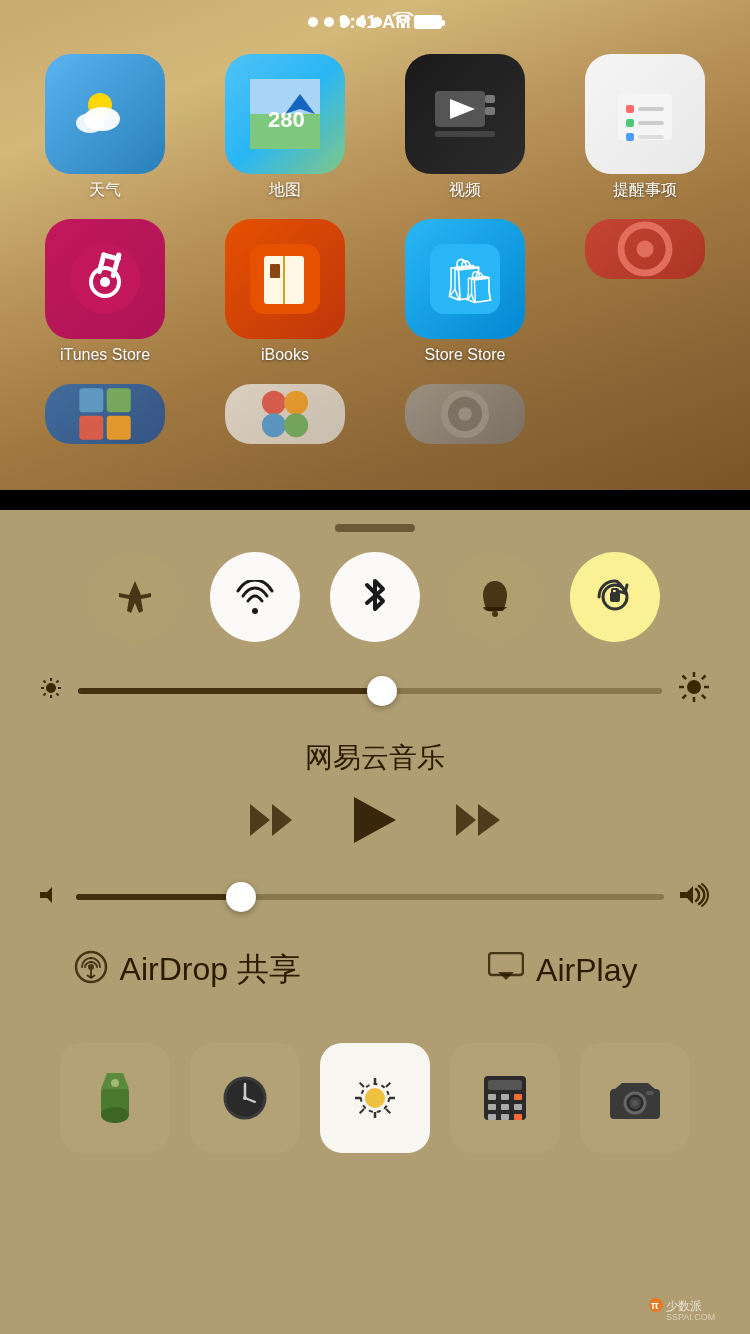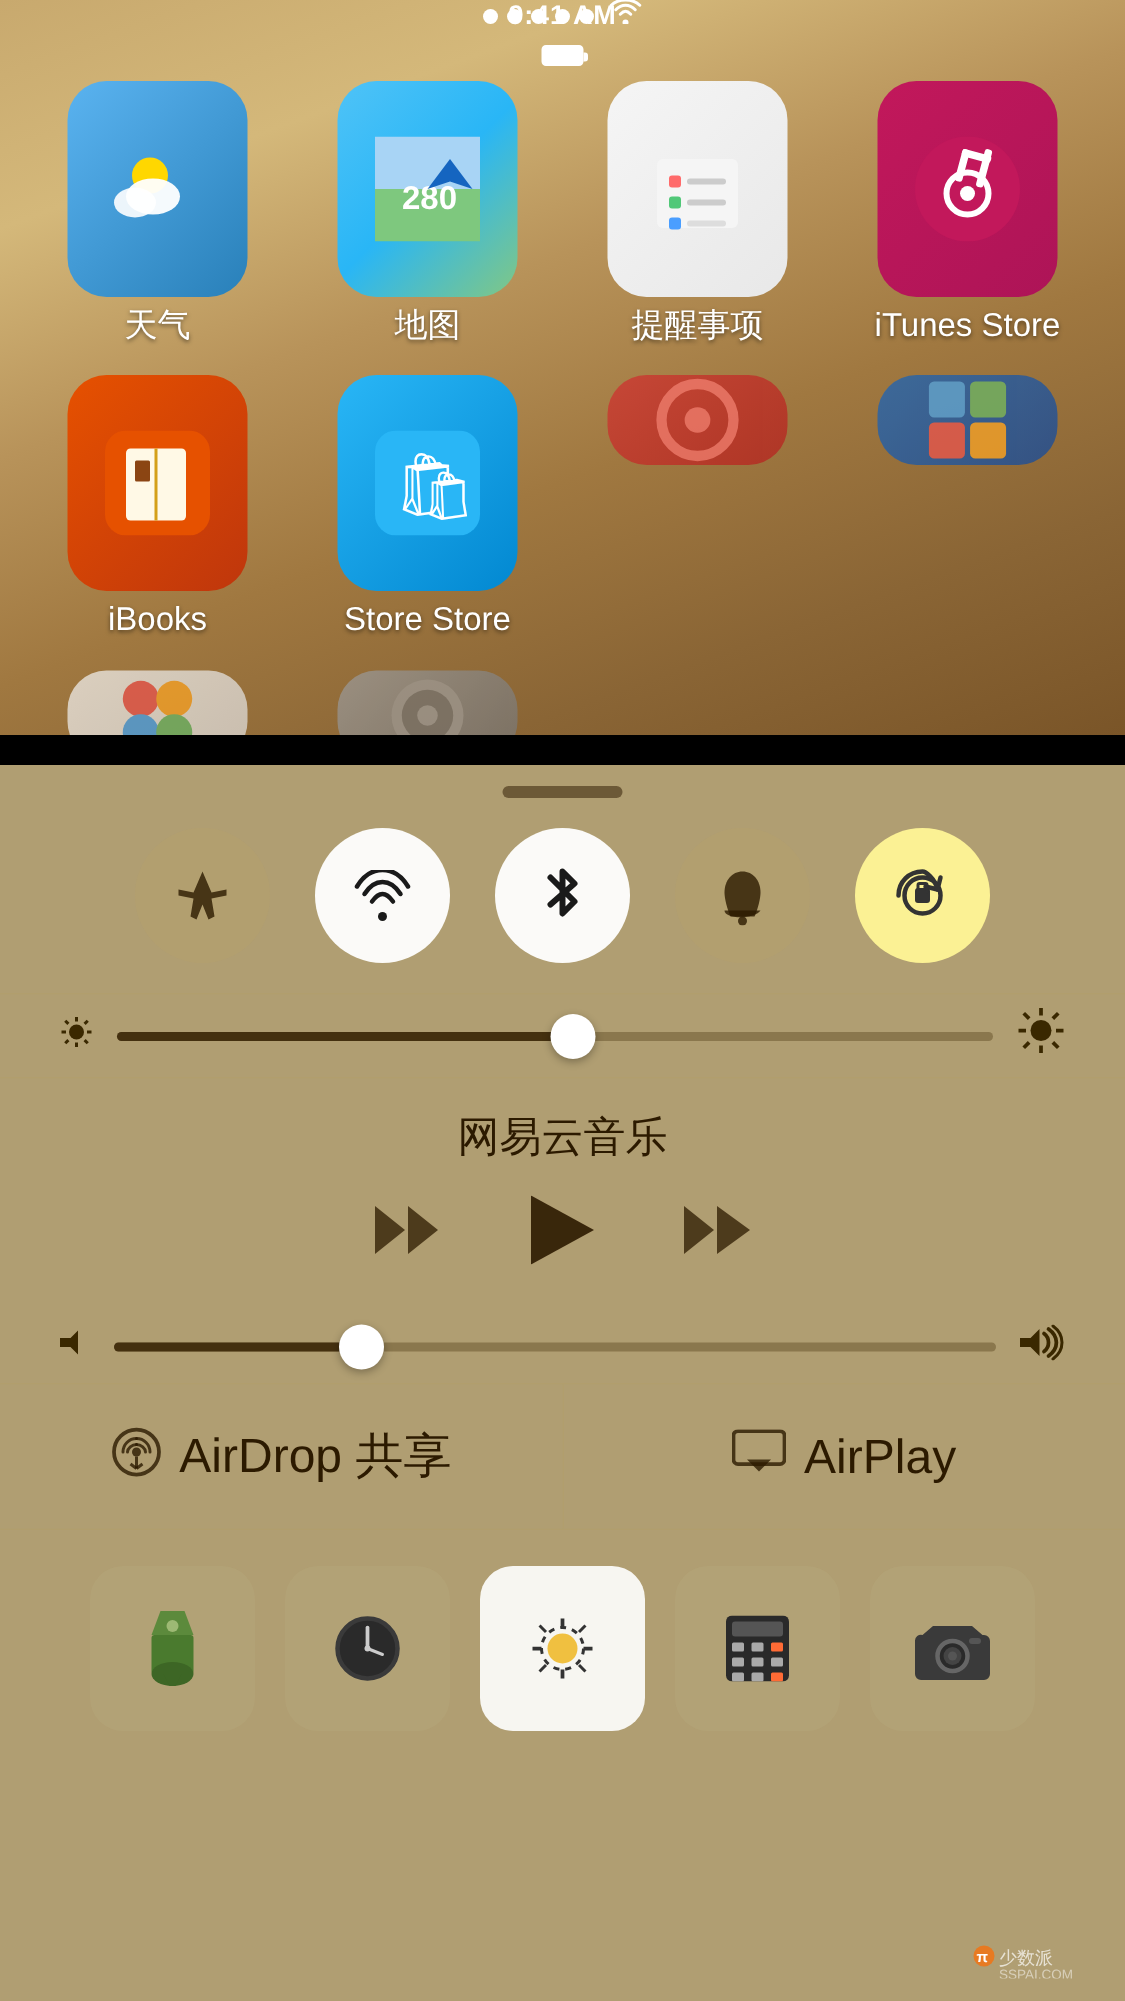--- a/index.html
+++ b/index.html
@@ -12,25 +12,24 @@
       background: #000;
     }
 
     
     #status-bar {
       position: absolute;
       top: 0; left: 0; right: 0;
       height: 44px;
       display: flex;
       align-items: center;
-      justify-content: space-between;
+      justify-content: center;
       padding: 0 20px;
       z-index: 100;
       background: transparent;
-      flex-direction: column;
     }
     .status-left { display: flex; align-items: center; gap: 6px; }
     .status-dot {
       width: 10px; height: 10px;
       background: #fff;
       border-radius: 50%;
     }
     .wifi-icon { color: #fff; font-size: 18px; margin-left: 4px; }
     .status-time {
       position: absolute;
@@ -79,32 +78,32 @@
       gap: 20px 10px;
     }
     .app-item {
       display: flex;
       flex-direction: column;
       align-items: center;
       gap: 6px;
     }
     .app-icon {
       width: 120px;
-      height: 144px;
+      height: 120px;
       border-radius: 26px;
       display: flex;
       align-items: center;
       justify-content: center;
       font-size: 52px;
       overflow: hidden;
       position: relative;
     }
     .app-label {
       color: #fff;
-      font-size: 22px;
+      font-size: 16px;
       text-align: left;
       text-shadow: 0 1px 3px rgba(0,0,0,0.5);
       line-height: 1.2;
     }
 
     
     .icon-weather { background: linear-gradient(135deg, #5ab3f0 0%, #2980b9 100%); }
     .icon-maps { background: linear-gradient(135deg, #4fc3f7 0%, #29b6f6 50%, #81c784 100%); }
     .icon-videos { background: linear-gradient(135deg, #1a1a1a 0%, #2c2c2c 100%); }
     .icon-reminders { background: linear-gradient(135deg, #f5f5f5 0%, #e8e8e8 100%); }
@@ -349,20 +348,32 @@
         <svg width="70" height="70" viewBox="0 0 70 70">
           <rect x="0" y="30" width="70" height="40" fill="#7ec87e"></rect>
           <rect x="0" y="0" width="70" height="35" fill="#a8d4f5"></rect>
           <text x="18" y="48" font-size="22" font-weight="bold" fill="white">280</text>
           <polygon points="50,15 65,35 50,30 35,35" fill="#1565c0"></polygon>
         </svg>
       </div>
       <span class="app-label">地图</span>
     </div>
     <div class="app-item">
+      <div class="app-icon icon-videos">
+        <svg width="70" height="70" viewBox="0 0 70 70">
+          <rect x="5" y="12" width="50" height="36" rx="4" fill="#555"></rect>
+          <polygon points="20,20 20,40 45,30" fill="white"></polygon>
+          <rect x="55" y="16" width="10" height="8" rx="2" fill="#777"></rect>
+          <rect x="55" y="28" width="10" height="8" rx="2" fill="#777"></rect>
+          <rect x="5" y="52" width="60" height="6" rx="2" fill="#444"></rect>
+        </svg>
+      </div>
+      <span class="app-label">视频</span>
+    </div>
+    <div class="app-item">
       <div class="app-icon icon-reminders">
         <svg width="70" height="70" viewBox="0 0 70 70">
           <rect x="8" y="15" width="54" height="46" rx="4" fill="#f5f5f5"></rect>
           <rect x="16" y="26" width="8" height="8" rx="2" fill="#ff6b6b"></rect>
           <rect x="28" y="28" width="26" height="4" rx="2" fill="#ccc"></rect>
           <rect x="16" y="40" width="8" height="8" rx="2" fill="#51c878"></rect>
           <rect x="28" y="42" width="26" height="4" rx="2" fill="#ccc"></rect>
           <rect x="16" y="54" width="8" height="8" rx="2" fill="#4a9eff"></rect>
           <rect x="28" y="56" width="26" height="4" rx="2" fill="#ddd"></rect>
         </svg>

